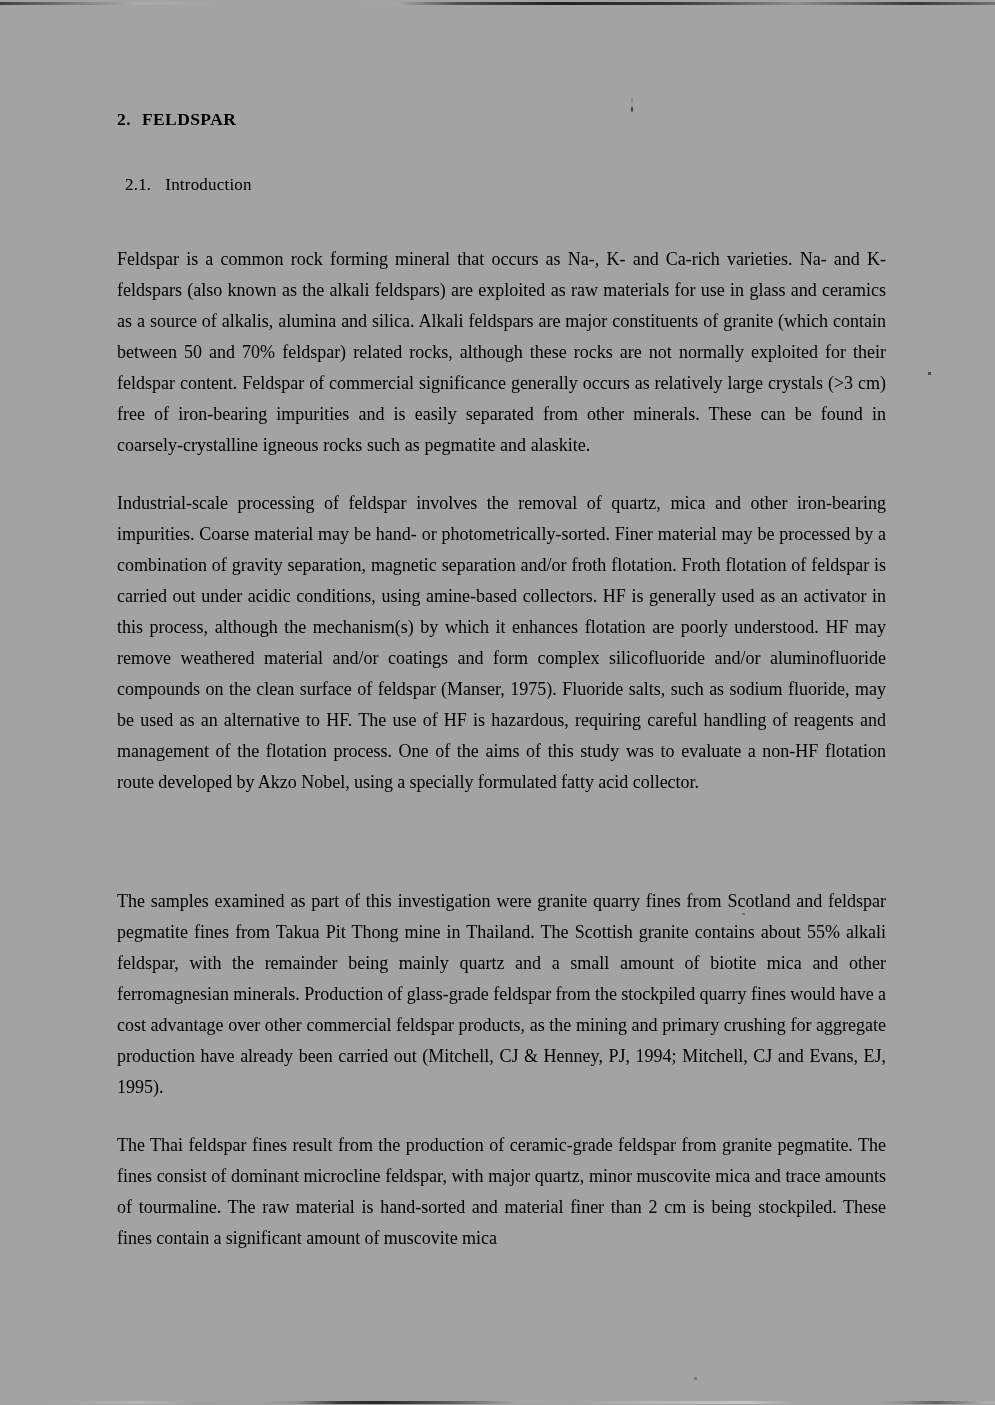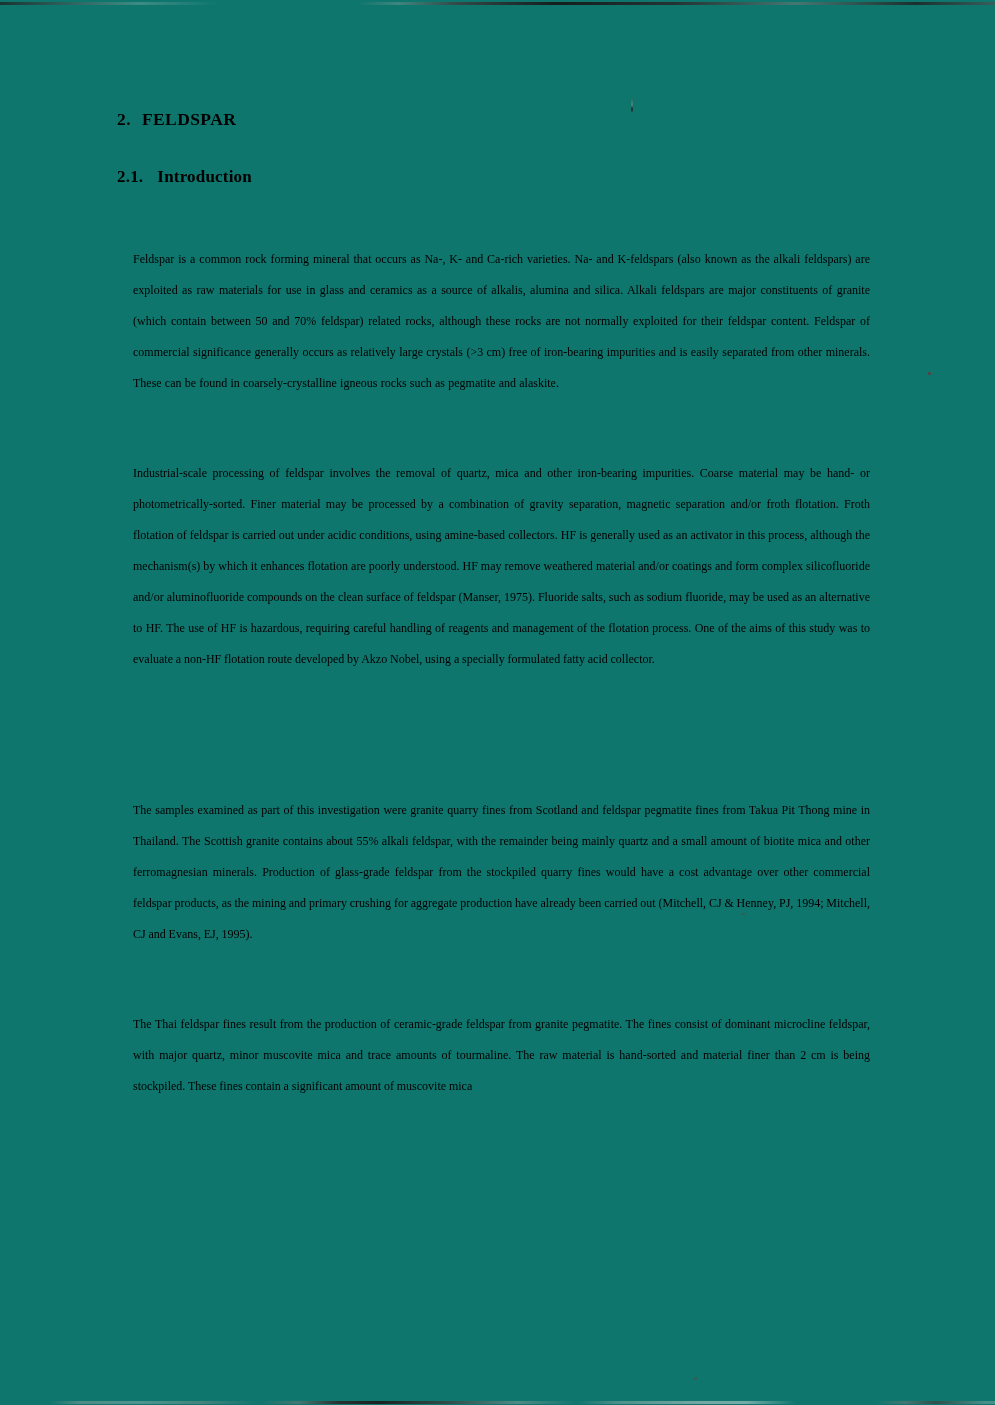--- a/index.html
+++ b/index.html
@@ -10,21 +10,21 @@
   }
   body {
     font-family: "Liberation Serif", "DejaVu Serif", serif;
     color: #000000;
   }
 
   .page {
     position: relative;
     width: 995px;
     height: 1405px;
-    background: #0f766e;
+    background: #a3a3a3;
     overflow: hidden;
   }
 
   
   .scan-line-top {
     position: absolute;
     left: 0;
     top: 2px;
     width: 995px;
     height: 3px;
@@ -106,35 +106,35 @@
     font-size: 17.5px;
     font-weight: bold;
     letter-spacing: 0.4px;
     margin: 0 0 0 0;
     line-height: 22px;
   }
   h1.section-title .num { margin-right: 11px; }
 
   h2.subsection-title {
     font-size: 17px;
-    font-weight: bold;
+    font-weight: normal;
     letter-spacing: 0.2px;
-    margin: 0;
+    margin: 8px;
     line-height: 22px;
   }
   h2.subsection-title .num { margin-right: 14px; }
 
   .spacer-h1-h2 { height: 36px; }
   .spacer-h2-p  { height: 40px; }
   .spacer-para  { height: 27px; }
   .spacer-before-sub2 { height: 48px; }
 
   p.body-para {
-    margin: 16px;
-    font-size: 12px;
+    margin: 0;
+    font-size: 18px;
     line-height: 31px;
     text-align: justify;
     text-justify: inter-word;
     word-spacing: 0.2px;
     -webkit-hyphens: none;
     hyphens: none;
   }
   p.body-para.tight { word-spacing: -0.2px; }
 </style>
 </head>

